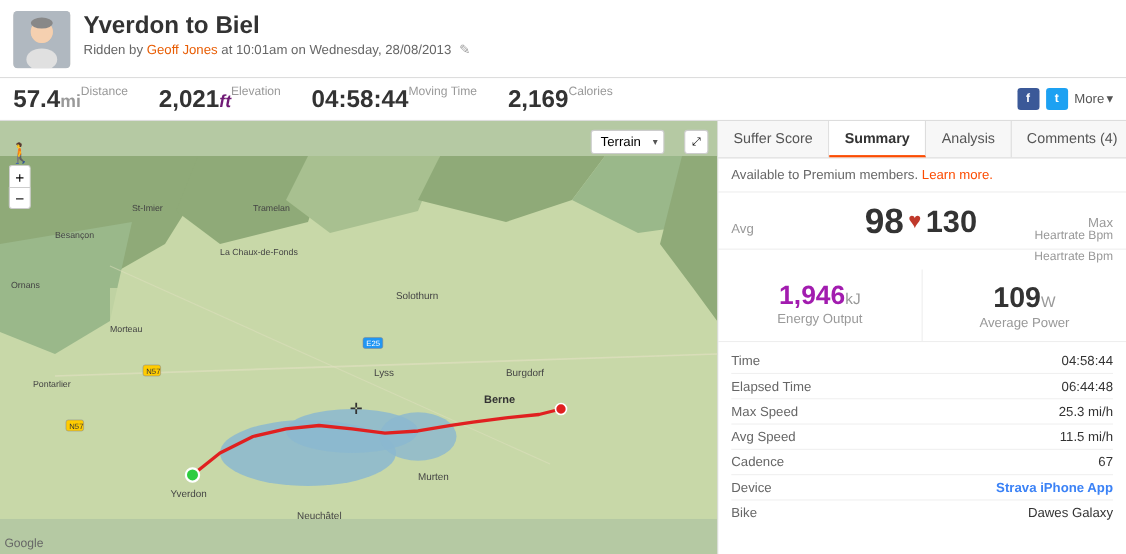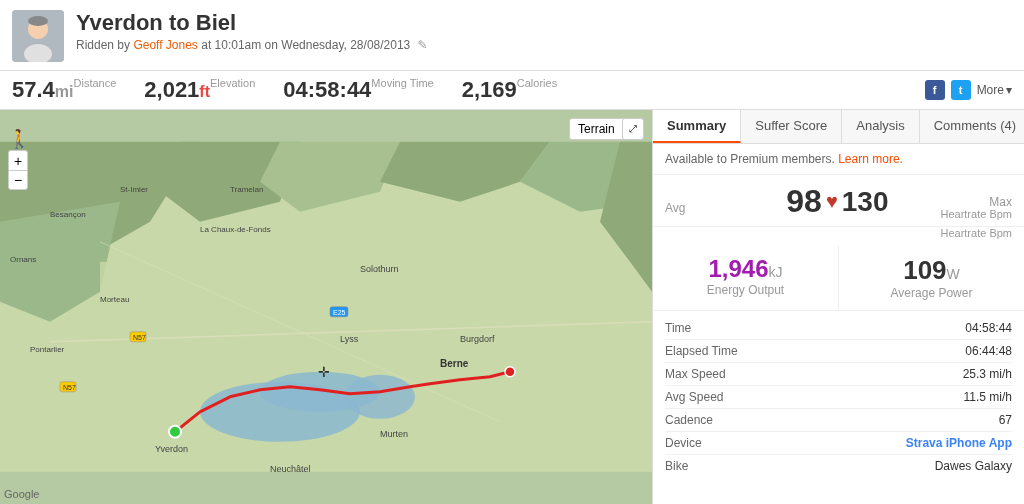--- a/index.html
+++ b/index.html
@@ -21,21 +21,21 @@
     .social-icon { width: 20px; height: 20px; border-radius: 3px; display: inline-flex; align-items: center; justify-content: center; font-size: 11px; font-weight: bold; color: #fff; }
     .fb-icon { background: #3b5998; }
     .tw-icon { background: #1da1f2; }
     .more-btn { font-size: 12px; color: #555; cursor: pointer; display: flex; align-items: flex-start; gap: 2px; }
 
     
     .main-content { display: flex; flex: 1; overflow: hidden; }
 
     
     .map-area { flex: 0 0 652px; position: relative; background: #b5c9a3; overflow: hidden; }
-    .terrain-control { position: absolute; top: 8px; right: 16px; z-index: 10; }
+    .terrain-control { position: absolute; top: 8px; right: 48px; z-index: 10; }
     .terrain-select { background: #fff; border: 1px solid #ccc; padding: 3px 20px 3px 8px; font-size: 12px; border-radius: 3px; appearance: none; cursor: pointer; }
     .terrain-arrow { position: absolute; right: 6px; top: 50%; transform: translateY(-50%); font-size: 9px; color: #555; pointer-events: none; }
     .expand-btn { position: absolute; top: 8px; right: 8px; z-index: 10; background: #fff; border: 1px solid #ccc; border-radius: 3px; width: 22px; height: 22px; display: flex; align-items: center; justify-content: center; cursor: pointer; font-size: 10px; }
     .zoom-control { position: absolute; top: 40px; left: 8px; z-index: 10; display: flex; flex-direction: column; }
     .zoom-btn { background: #fff; border: 1px solid #ccc; width: 20px; height: 20px; display: flex; align-items: center; justify-content: center; cursor: pointer; font-size: 14px; line-height: 1; }
     .zoom-btn:first-child { border-bottom: none; border-radius: 3px 3px 0 0; }
     .zoom-btn:last-child { border-radius: 0 0 3px 3px; }
     .pegman { position: absolute; top: 18px; left: 8px; z-index: 10; font-size: 18px; cursor: pointer; }
     .google-logo { position: absolute; bottom: 4px; left: 4px; font-size: 11px; color: #666; z-index: 10; }
 
@@ -96,21 +96,21 @@
     </div>
   </div>
 </div>
 
 <div class="stats-bar">
   <div class="stat-item">
     <span class="stat-value"><span>57.4</span><span style="font-size:16px;color:#999;">mi</span></span>
     <span class="stat-label">Distance</span>
   </div>
   <div class="stat-item">
-    <span class="stat-value"><span>2,021</span><span style="font-size:16px;color:#ef4444;">ft</span></span>
+    <span class="stat-value"><span>2,021</span><span style="font-size:16px;color:#701a75;font-style:italic;">ft</span></span>
     <span class="stat-label">Elevation</span>
   </div>
   <div class="stat-item">
     <span class="stat-value">04:58:44</span>
     <span class="stat-label">Moving Time</span>
   </div>
   <div class="stat-item">
     <span class="stat-value">2,169</span>
     <span class="stat-label">Calories</span>
   </div>
@@ -199,22 +199,22 @@
     
     <div class="pegman">🚶</div>
 
     
     <div class="google-logo">Google</div>
   </div>
 
   <div class="right-panel">
 
     <div class="tabs">
+      <div class="tab">Suffer Score</div>
       <div class="tab active">Summary</div>
-      <div class="tab">Suffer Score</div>
       <div class="tab">Analysis</div>
       <div class="tab tab-comments">Comments (4)</div>
     </div>
 
     <div class="premium-notice">
       <span>Available to Premium members. </span><a>Learn more.</a>
     </div>
 
     <div class="heartrate-section">
       <div style="font-size:12px;color:#999;margin-top:12px;">Avg</div>

